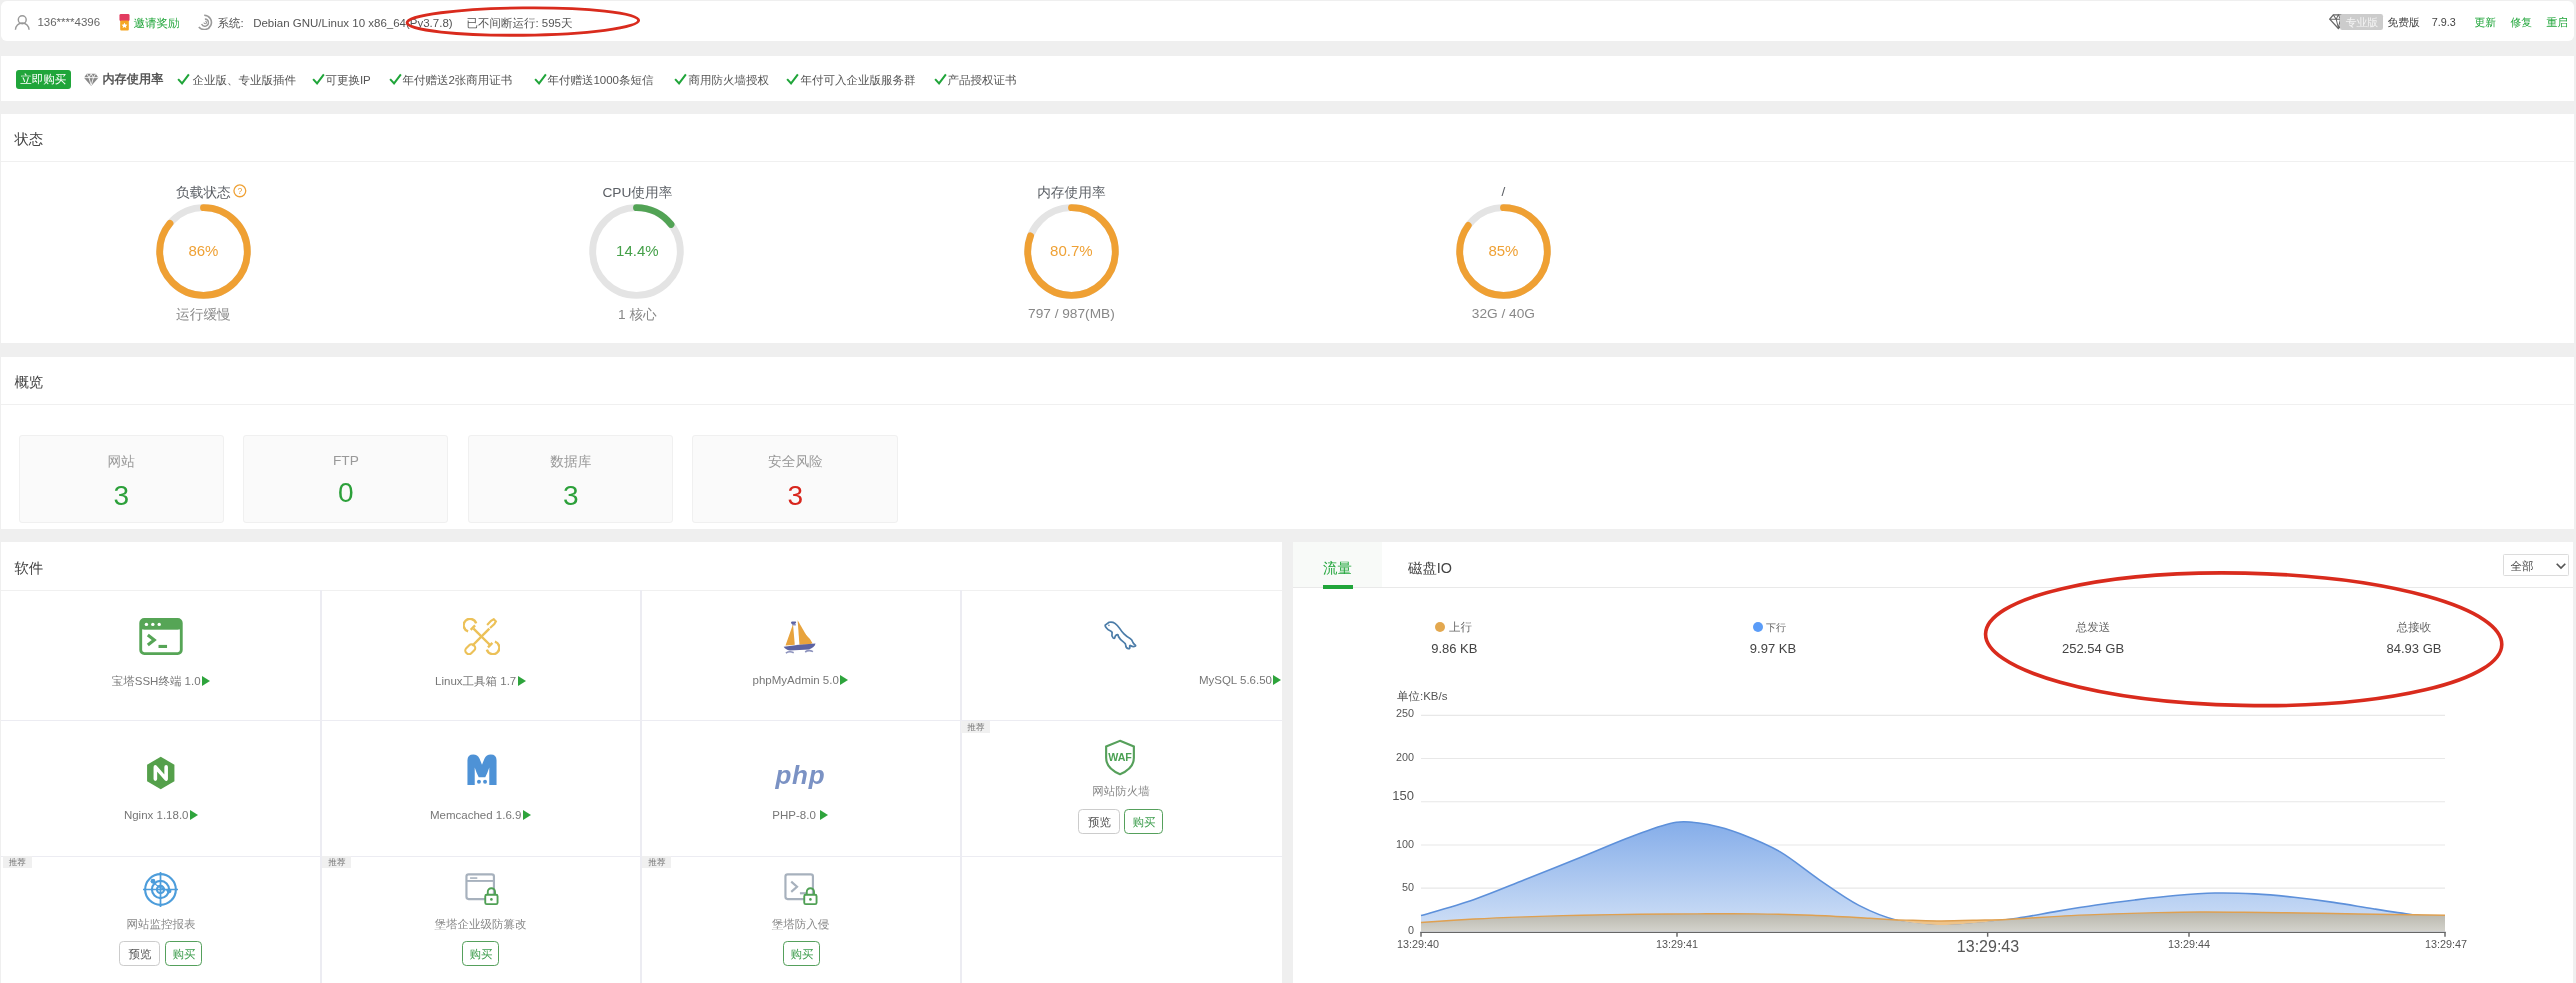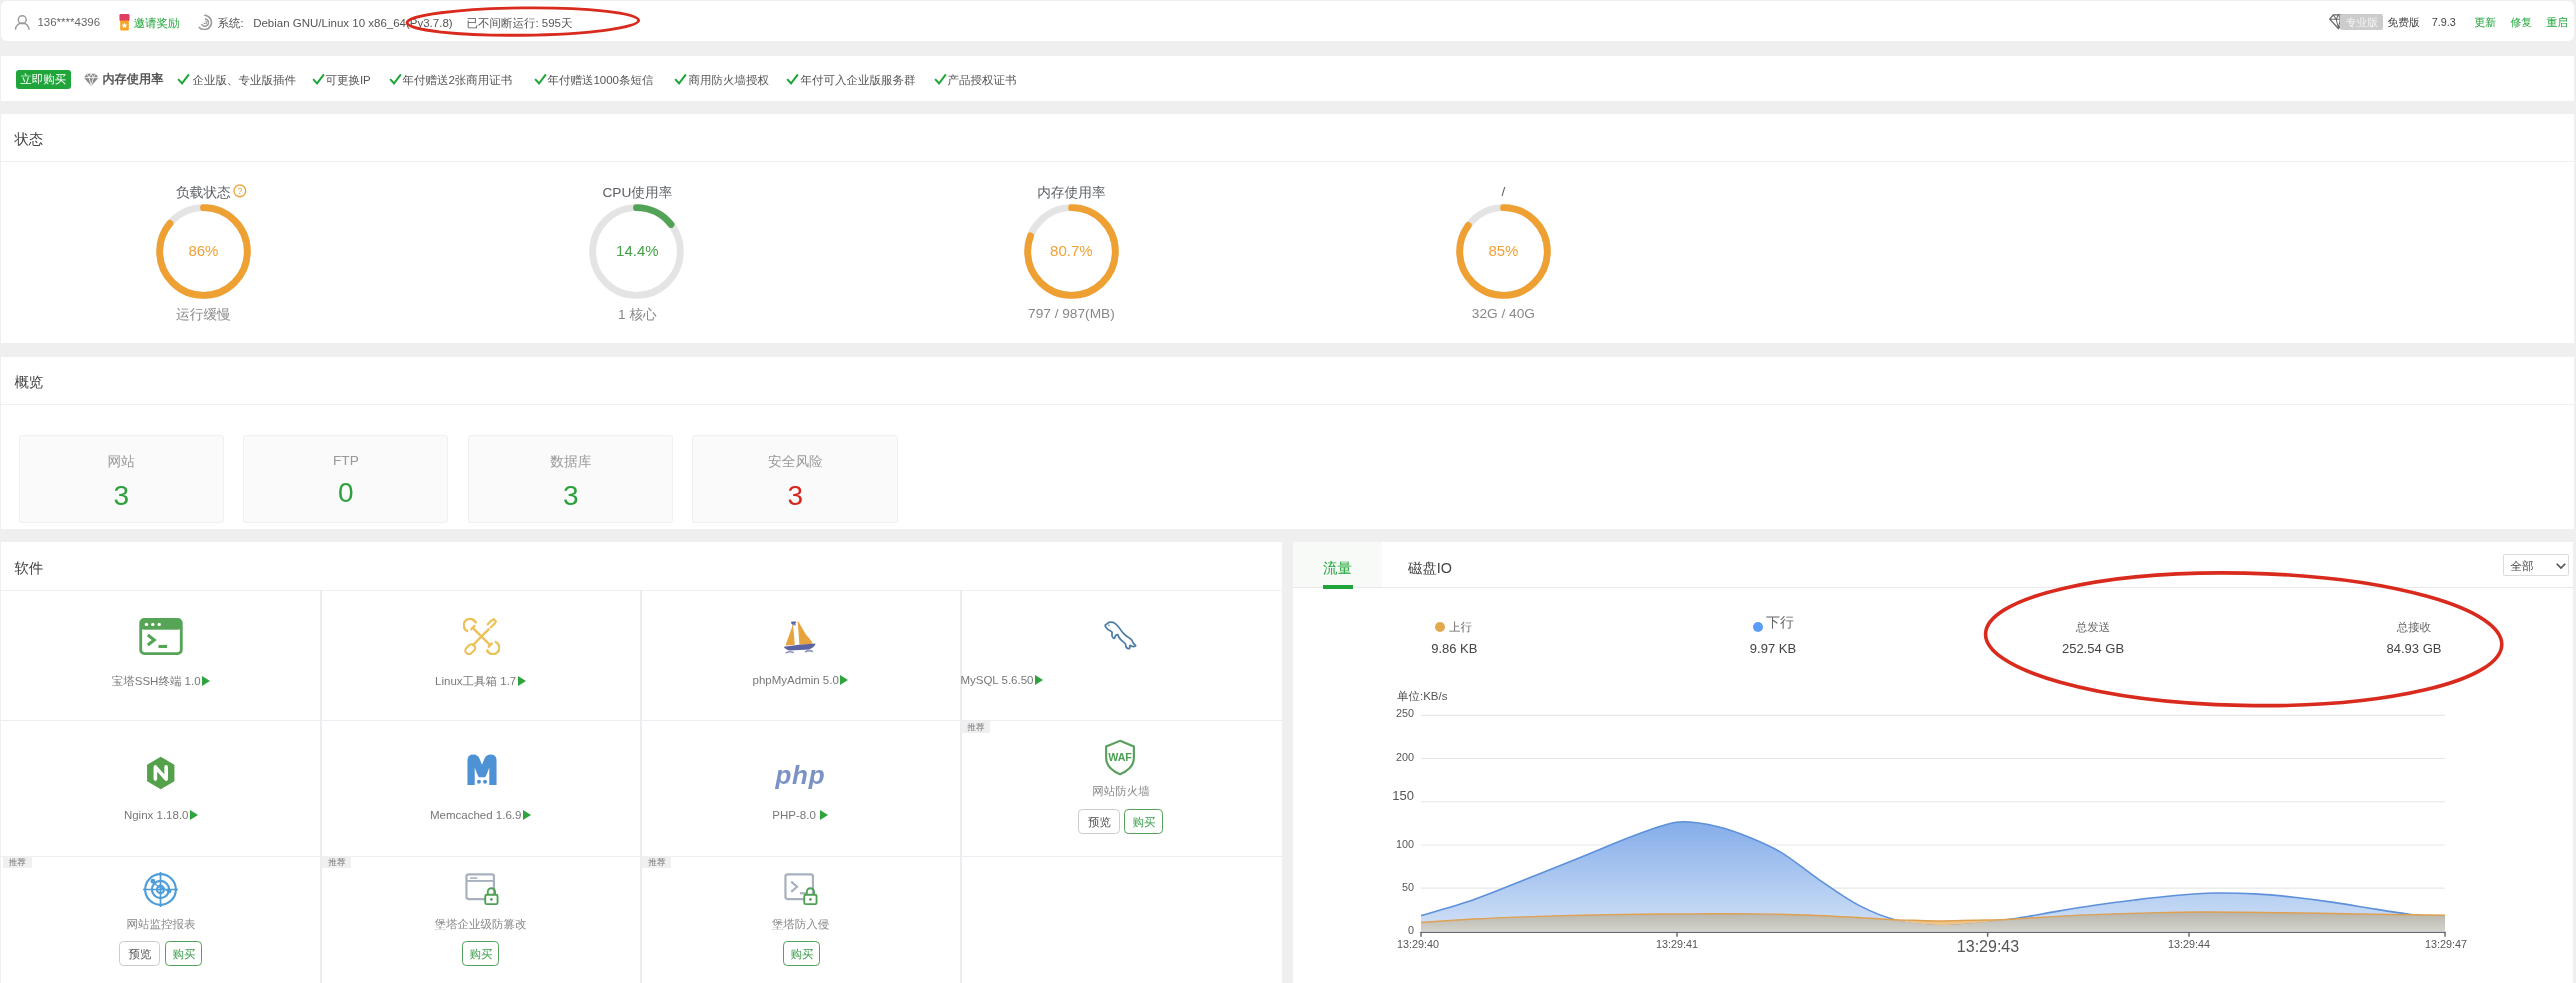--- a/index.html
+++ b/index.html
@@ -204,21 +204,21 @@
     <path d="M1,38.6 Q22,35.5 45.5,34.2 Q44,40 36.5,42.4 L9.5,43.8 Q3,42.5 1,38.6 Z" fill="#5c63a2"></path>
     <path d="M4,47.5 q5,-3.5 11,-.5 M31,46 q5,-3.5 11,-.5" fill="none" stroke="#8d93bd" stroke-width="2.2"></path>
     <path d="M12,4 h6 l-1.5,2.5 h-4 z M13,8 h5" fill="#5c63a2" stroke="#5c63a2" stroke-width="1.4"></path>
   </svg>
   <div class="cellname" style="left:639px; width:320px; text-align:center; top:132px;">phpMyAdmin 5.0<span class="play"></span></div>
 
   <svg class="abs" style="left:1102px; top:77px;" width="34" height="34" viewBox="0 0 47 47">
     <path d="M3,8.5 L8.5,4.5 Q13,3.5 16.5,6 Q20.5,9 23,13 Q25.5,17 29,20.5 Q33,24.5 37,26.5 Q40,28 41,31.5 Q41.8,34 44,35.5 Q46.5,37.5 43.5,38 Q40.5,38.3 38.5,37 Q36.5,35.8 37,38.5 Q37.5,41.5 35,41 Q31.5,39.8 31.5,36.5 Q31.5,34 28.5,32 Q24,29 21.5,24.5 L20.5,21.5 Q17,21.8 16.5,25 Q16.2,27.8 14,26 Q11.5,23.5 12.5,20 Q13.2,17.8 10.5,16.5 Q6.5,14.8 4.5,12 Q3,10.5 3,8.5 Z" fill="none" stroke="#4b7ca8" stroke-width="2.4" stroke-linejoin="round"></path>
     <circle cx="8.2" cy="8.8" r="1.1" fill="#4b7ca8"></circle>
   </svg>
-  <div class="cellname" style="left:959px; width:321px; text-align:left; top:132px;">MySQL 5.6.50<span class="play"></span></div>
+  <div class="cellname" style="left:959px; width:321px; text-align:right; top:132px;">MySQL 5.6.50<span class="play"></span></div>
 
   <svg class="abs" style="left:145px; top:214px;" width="29.5" height="34" viewBox="0 0 41 47">
     <path d="M20.5,1 L39.5,12 V35 L20.5,46 L1.5,35 V12 Z" fill="#55a04b"></path>
     <path d="M13,32 V15 L28,32 V15" fill="none" stroke="#fff" stroke-width="5" stroke-linecap="round" stroke-linejoin="round"></path>
   </svg>
   <div class="cellname" style="left:0; width:319px; text-align:center; top:267px;">Nginx 1.18.0<span class="play"></span></div>
 
   <svg class="abs" style="left:465px; top:211px;" width="32" height="32" viewBox="0 0 44 44">
     <path d="M2,44 L2,10 Q2,2 10,2 Q16,2 18.5,7.5 L22,16 L25.5,7.5 Q28,2 34,2 Q42,2 42,10 L42,44 L32,44 L32,20 Q29,29 26.5,33.5 L17.5,33.5 Q15,29 12,20 L12,44 Z" fill="#4e92d6" stroke-linejoin="round"></path>
     <circle cx="17.8" cy="39.5" r="2.7" fill="#4e92d6"></circle>
@@ -289,21 +289,21 @@
     <div class="abs" style="left:6.5px; top:4.3px; font-size:11.5px; color:#444;">全部</div>
     <svg class="abs" style="left:52px; top:8px;" width="10" height="6.5" viewBox="0 0 14 9">
           <path d="M1,1 l6,6 6,-6" fill="none" stroke="#555" stroke-width="2.4"></path>
         </svg>
   </div>
 
   <div class="abs" style="left:142px; top:80px; width:10px; height:10px; border-radius:50%; background:#e3a84f;"></div>
   <div class="abs" style="left:156px; top:78px; font-size:11.5px; color:#666;">上行</div>
   <div class="abs" style="left:17.3px; top:99px; width:288px; text-align:center; font-size:13px; color:#444;">9.86 KB</div>
   <div class="abs" style="left:460px; top:80px; width:10px; height:10px; border-radius:50%; background:#5a9cf8;"></div>
-  <div class="abs" style="left:473px; top:72px; font-size:14px; color:#666;">下行</div>
+  <div class="abs" style="left:473px; top:79px; font-size:10px; color:#666;">下行</div>
   <div class="abs" style="left:336px; top:99px; width:288px; text-align:center; font-size:13px; color:#444;">9.97 KB</div>
   <div class="abs" style="left:656px; top:78px; width:288px; text-align:center; font-size:11.5px; color:#666;">总发送</div>
   <div class="abs" style="left:656px; top:99px; width:288px; text-align:center; font-size:13px; color:#444;">252.54 GB</div>
   <div class="abs" style="left:977px; top:78px; width:288px; text-align:center; font-size:11.5px; color:#666;">总接收</div>
   <div class="abs" style="left:977px; top:99px; width:288px; text-align:center; font-size:13px; color:#444;">84.93 GB</div>
 
   <div class="abs" style="left:104px; top:147px; font-size:11.5px; color:#555;">单位:KB/s</div>
   <div class="abs" style="left:63px; top:165px; width:58px; text-align:right; font-size:10.8px; color:#555;">250</div>
   <div class="abs" style="left:63px; top:209px; width:58px; text-align:right; font-size:10.8px; color:#555;">200</div>
   <div class="abs" style="left:63px; top:246px; width:58px; text-align:right; font-size:13px; color:#555;">150</div>

